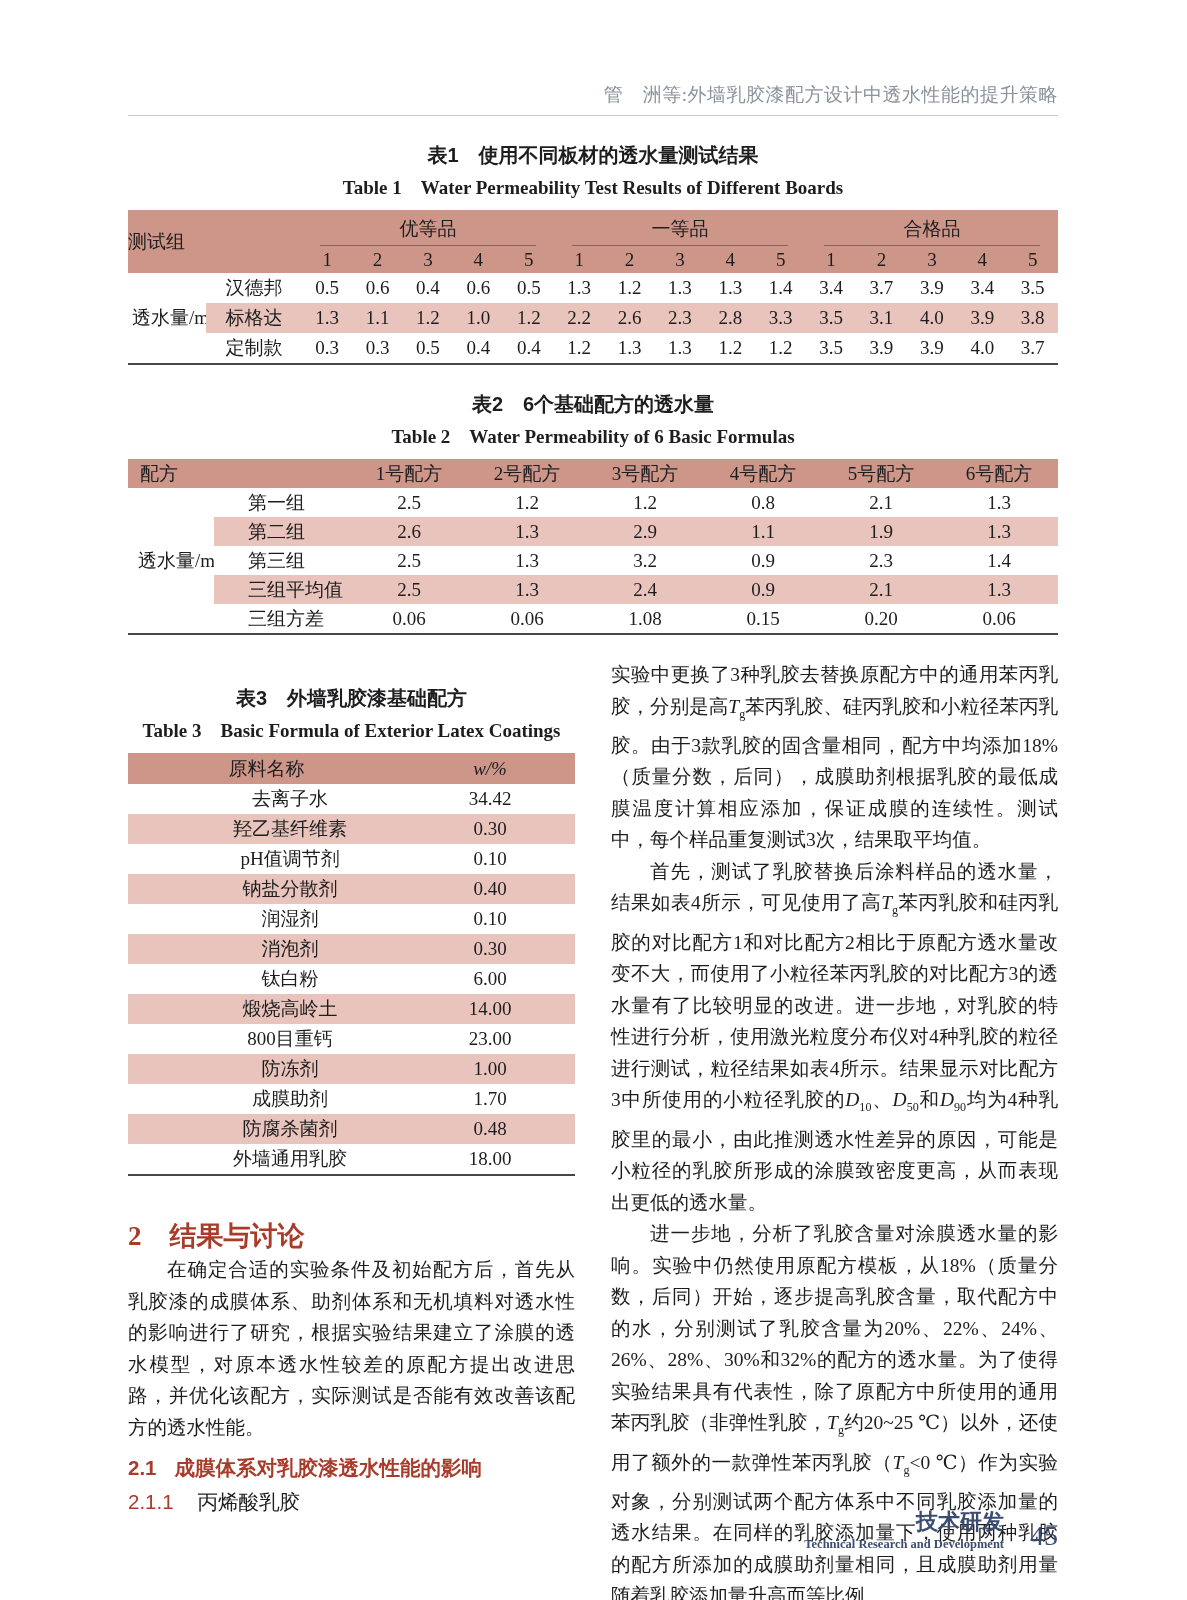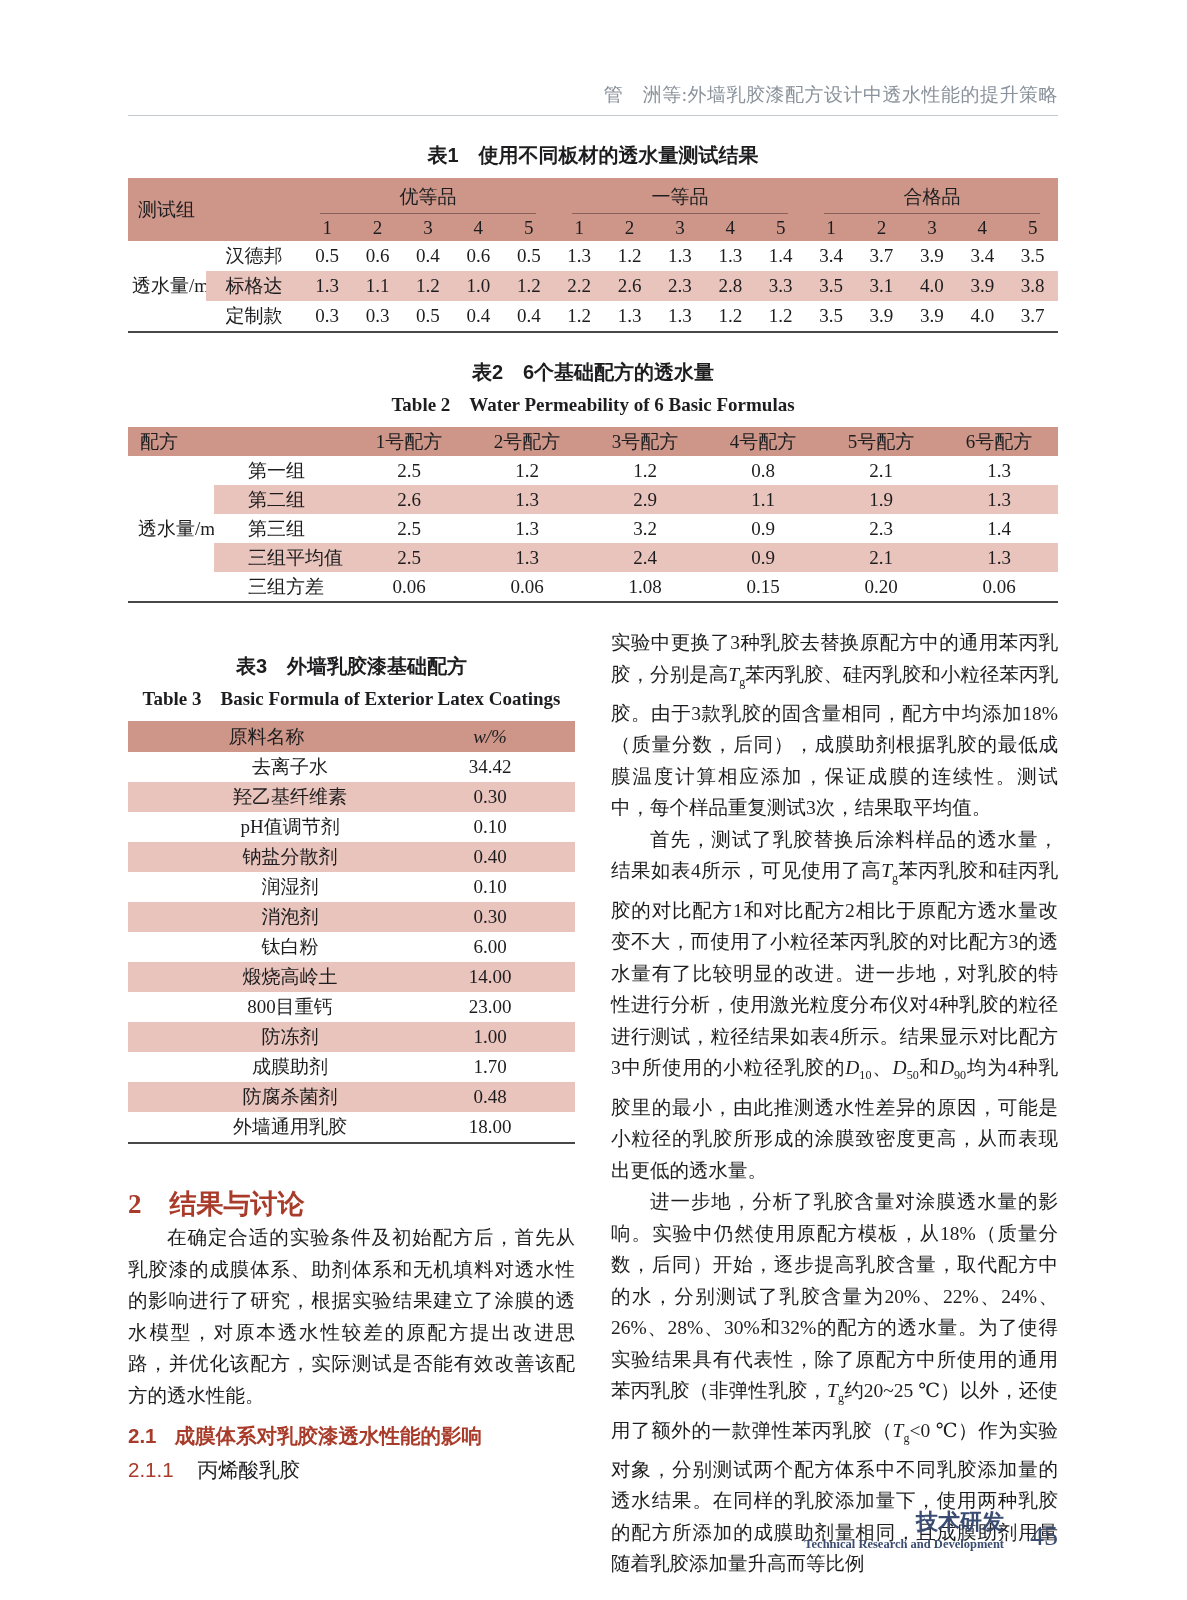--- a/index.html
+++ b/index.html
@@ -52,21 +52,21 @@
   table{border-collapse:collapse;table-layout:fixed;width:100%;
         border-bottom:2px solid #474747;}
   thead th{background:var(--rose);font-weight:normal;}
   td,th{overflow:hidden;white-space:nowrap;}
   tr.shaded td{background:var(--stripe);}
   td.rowgroup{background:#fff;}
 
   
   .t1{margin-top:9px;font-size:19px;}
   .t1 th,.t1 td{text-align:center;padding:0;}
-  .t1 .t-corner{text-align:left;padding-left:10px;font-size:19px;}
+  .t1 .t-corner{text-align:left;font-size:19px;}
   .t1 .gname{margin:0 18px;padding:6px 0 3px;border-bottom:1px solid #8a615a;}
   .t1 .t-num{height:27px;}
   .t1 tbody td{height:30px;}
   .t1 td.rowgroup{text-align:left;padding-left:4px;}
 
   
   .bridge{display:flex;gap:36px;margin-top:21px;}
   .bridge .bcol{width:447px;flex:0 0 447px;font-size:20px;line-height:30px;}
 
   
@@ -134,20 +134,21 @@
 <body>
 
 <div class="page">
   <div class="content">
 
     <div class="running-head">
       <span>管　洲等:外墙乳胶漆配方设计中透水性能的提升策略</span>
     </div>
 
     <div class="tbl-title-zh">表1　使用不同板材的透水量测试结果</div>
+    <div class="tbl-title-en">Table 1　Water Permeability Test Results of Different Boards</div>
     <table class="t1">
         <colgroup>
           <col style="width: 78px;">
           <col style="width: 96px;">
           <col>
           <col>
           <col>
           <col>
           <col>
           <col>

